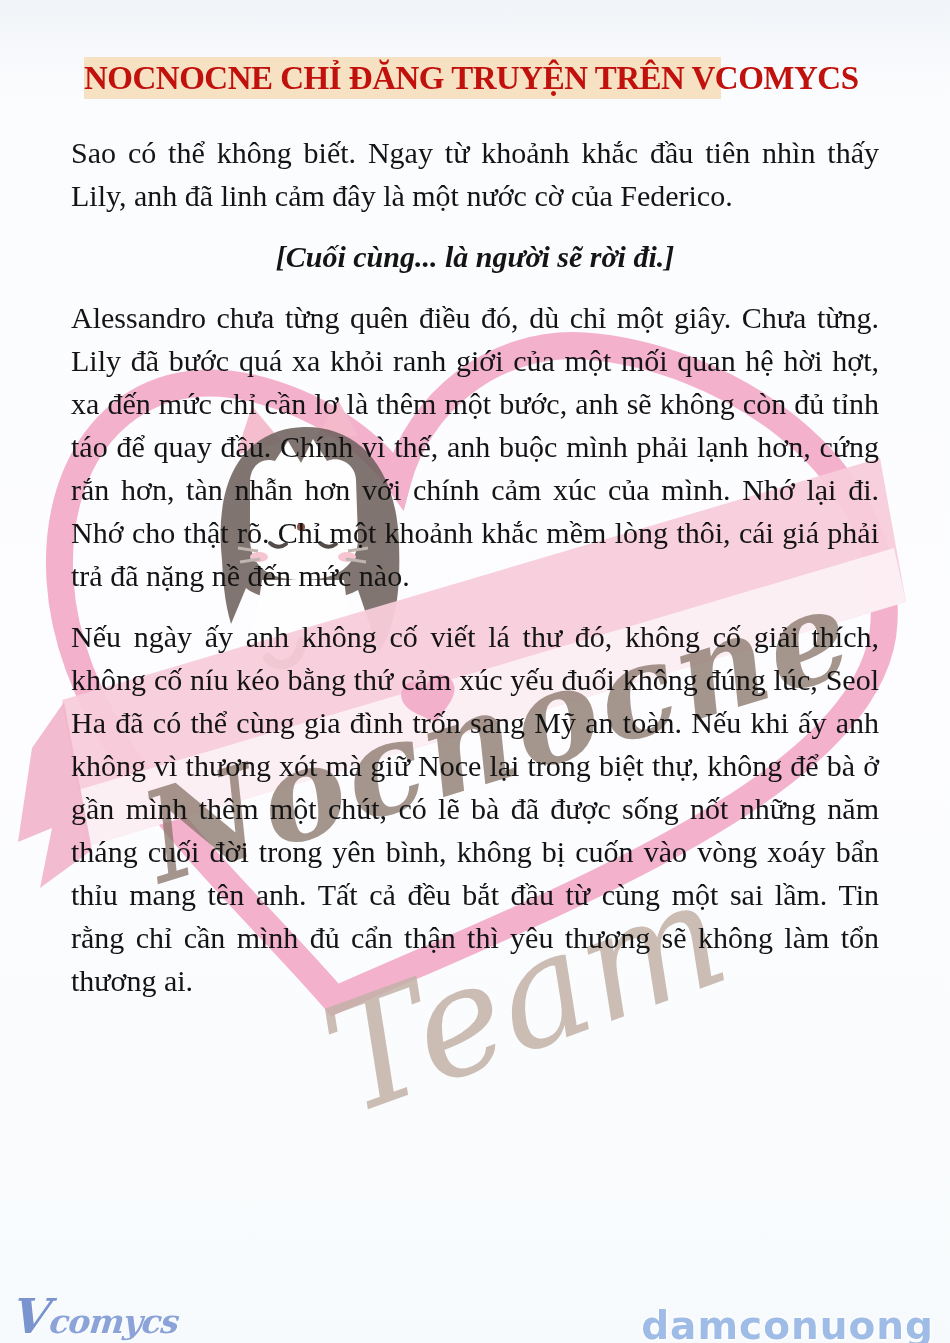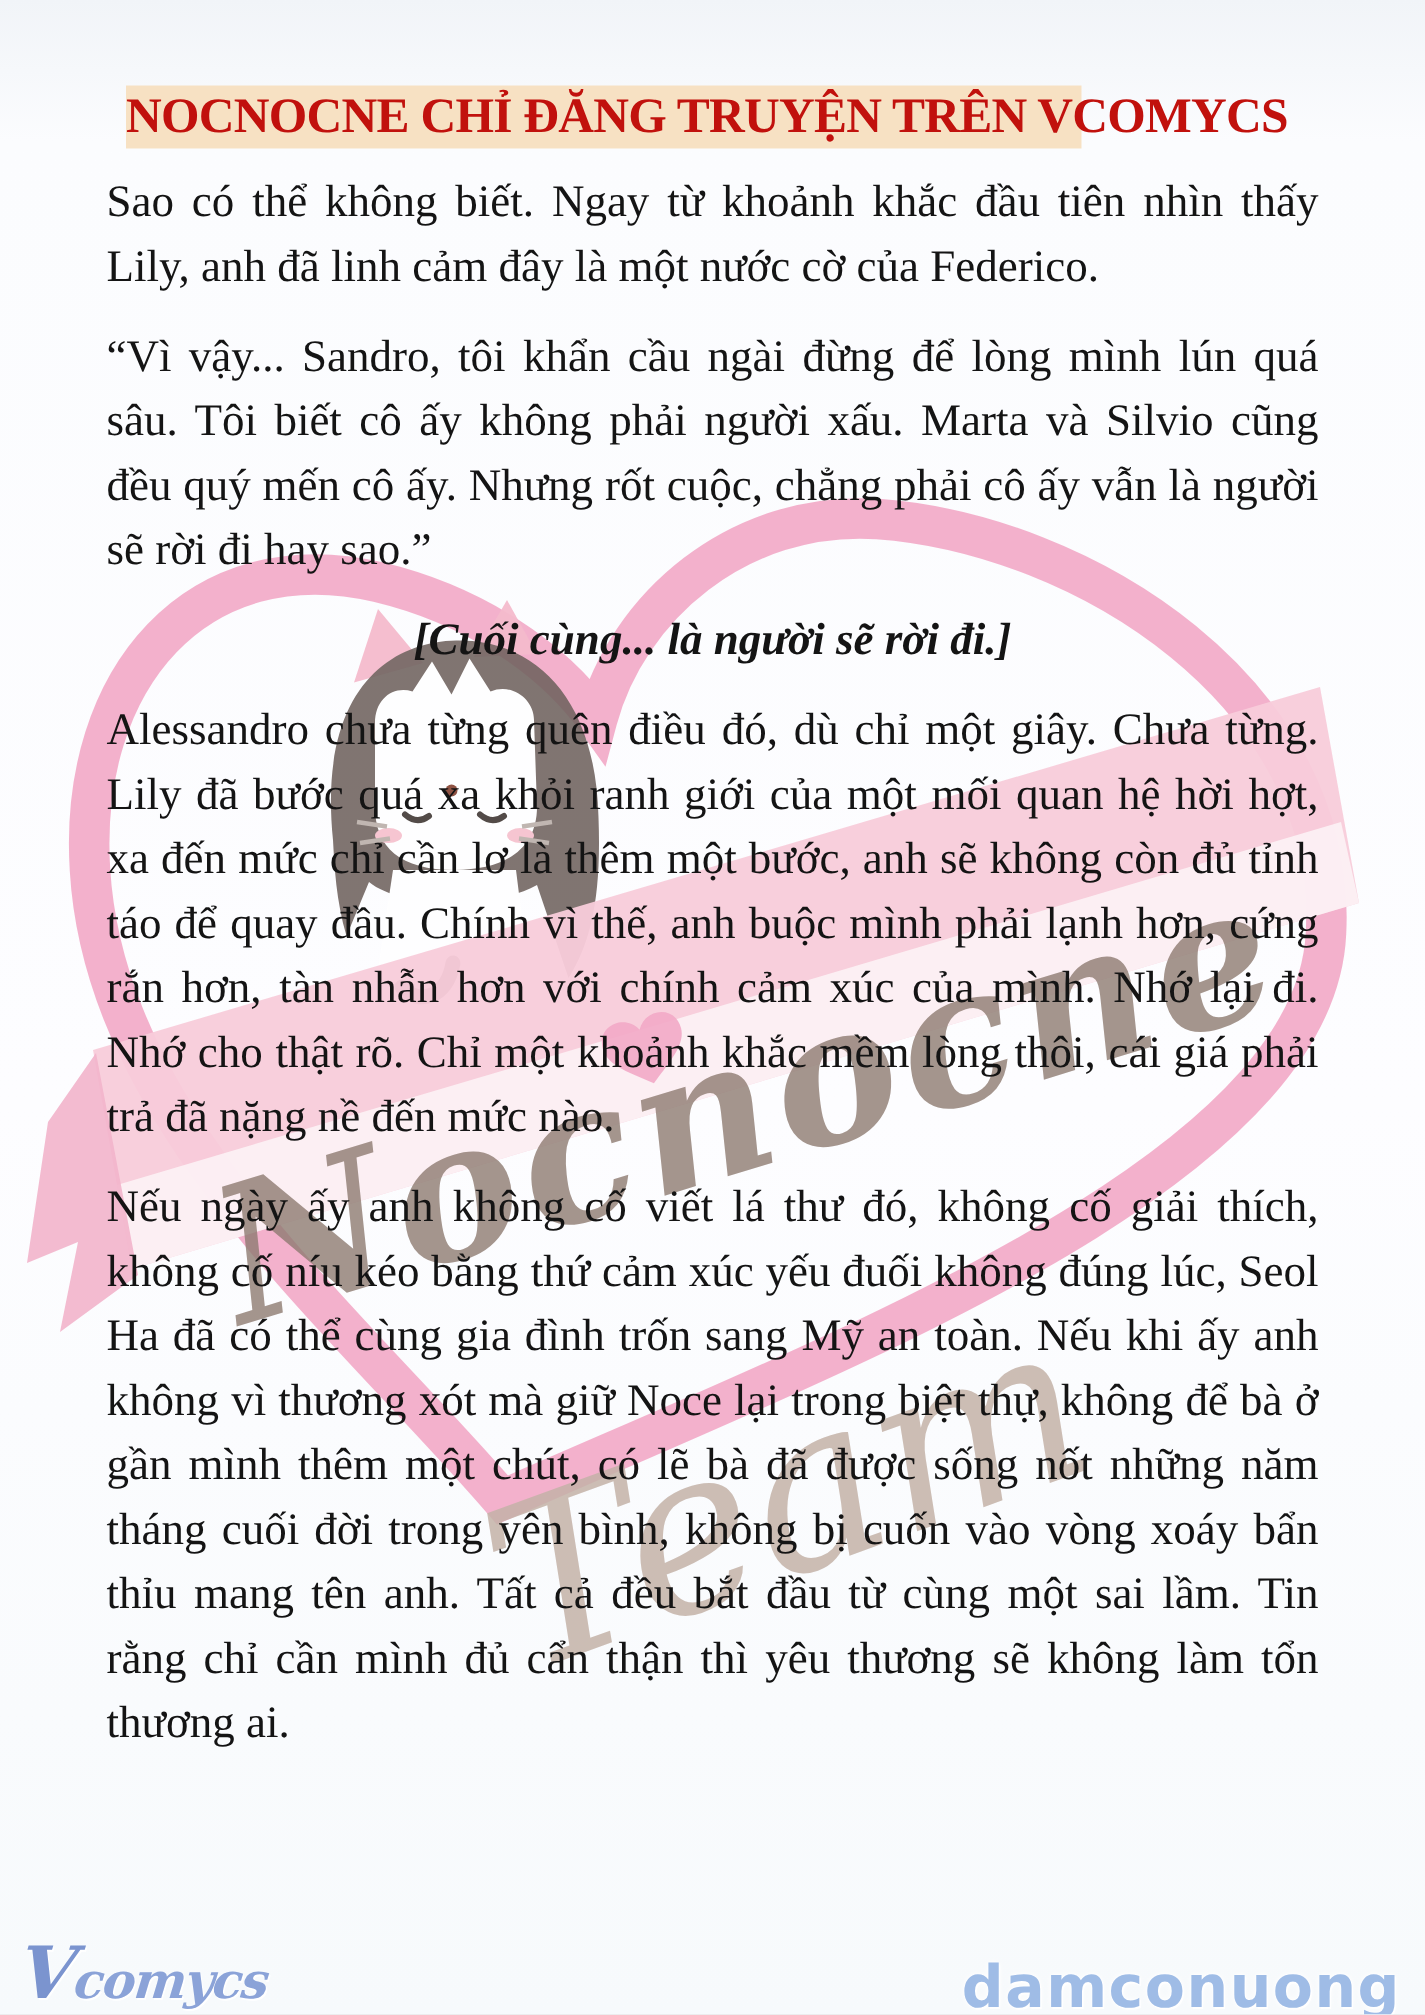--- a/index.html
+++ b/index.html
@@ -11,21 +11,21 @@
   .watermark{position:absolute;left:0;top:0;z-index:1;}
   .banner{
     position:absolute;left:84px;top:57px;width:637px;height:42px;z-index:3;
     background:#f7e1c3;color:#c1110d;font-weight:bold;font-size:33px;line-height:43px;
     text-align:center;letter-spacing:-0.5px;white-space:nowrap;
   }
   .story{
     position:absolute;left:71px;top:113px;width:808px;z-index:2;
     font-size:30px;line-height:43px;color:#141414;text-align:justify;
   }
-  .story p{margin:0 0 17px 0;}
+  .story p{margin:18px 0 17px 0;}
   .story p.em{font-weight:bold;font-style:italic;text-align:center;}
   .logo{
     position:absolute;left:14px;top:1288px;z-index:3;display:inline-block;
     font-family:"DejaVu Serif",serif;font-style:italic;font-weight:bold;
     font-size:33px;color:#8ba3d8;transform:skewX(-6deg);
     text-shadow:1px 1px 0 #ffffff;letter-spacing:-1px;
   }
   .logo::first-letter{font-size:48px;color:#7b94cf;}
   .site{
     position:absolute;right:16px;top:1303px;z-index:3;
@@ -74,21 +74,20 @@
 
     <path d="M430,686 c-7,-13 -27,-10 -27,6 c0,12 15,21 27,31 c12,-10 27,-19 27,-31 c0,-16 -20,-19 -27,-6 Z" transform="rotate(-15 430 700)" opacity="0.9" fill="#f2a9c6"></path>
   </svg>
 
   <div class="banner">
     <span>NOCNOCNE CHỈ ĐĂNG TRUYỆN TRÊN VCOMYCS</span>
   </div>
 
   <div class="story">
     <p>Sao có thể không biết. Ngay từ khoảnh khắc đầu tiên nhìn thấy Lily, anh đã linh cảm đây là một nước cờ của Federico.</p>
-    <p>“Vì vậy... Sandro, tôi khẩn cầu ngài đừng để lòng mình lún quá sâu. Tôi biết cô ấy không phải người xấu. Marta và Silvio cũng đều quý mến cô ấy. Nhưng rốt cuộc, chẳng phải cô ấy vẫn là người sẽ rời đi hay sao.”</p>
     <p class="em">[Cuối cùng... là người sẽ rời đi.]</p>
     <p>Alessandro chưa từng quên điều đó, dù chỉ một giây. Chưa từng. Lily đã bước quá xa khỏi ranh giới của một mối quan hệ hời hợt, xa đến mức chỉ cần lơ là thêm một bước, anh sẽ không còn đủ tỉnh táo để quay đầu. Chính vì thế, anh buộc mình phải lạnh hơn, cứng rắn hơn, tàn nhẫn hơn với chính cảm xúc của mình. Nhớ lại đi. Nhớ cho thật rõ. Chỉ một khoảnh khắc mềm lòng thôi, cái giá phải trả đã nặng nề đến mức nào.</p>
     <p>Nếu ngày ấy anh không cố viết lá thư đó, không cố giải thích, không cố níu kéo bằng thứ cảm xúc yếu đuối không đúng lúc, Seol Ha đã có thể cùng gia đình trốn sang Mỹ an toàn. Nếu khi ấy anh không vì thương xót mà giữ Noce lại trong biệt thự, không để bà ở gần mình thêm một chút, có lẽ bà đã được sống nốt những năm tháng cuối đời trong yên bình, không bị cuốn vào vòng xoáy bẩn thỉu mang tên anh. Tất cả đều bắt đầu từ cùng một sai lầm. Tin rằng chỉ cần mình đủ cẩn thận thì yêu thương sẽ không làm tổn thương ai.</p>
   </div>
 
   <span class="logo">Vcomycs</span>
   <span class="site">damconuong</span>
 
 </div>
 

